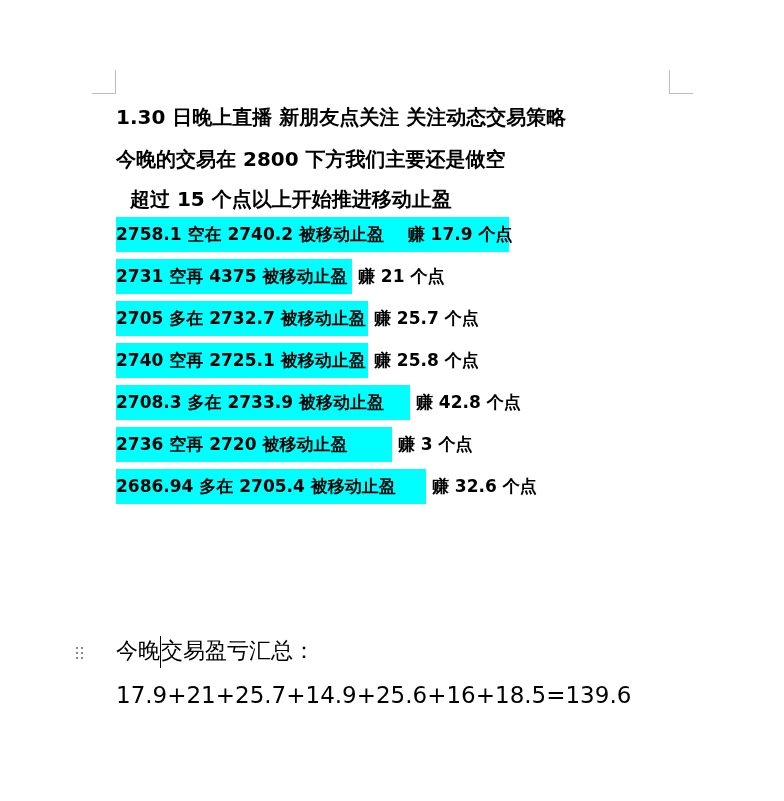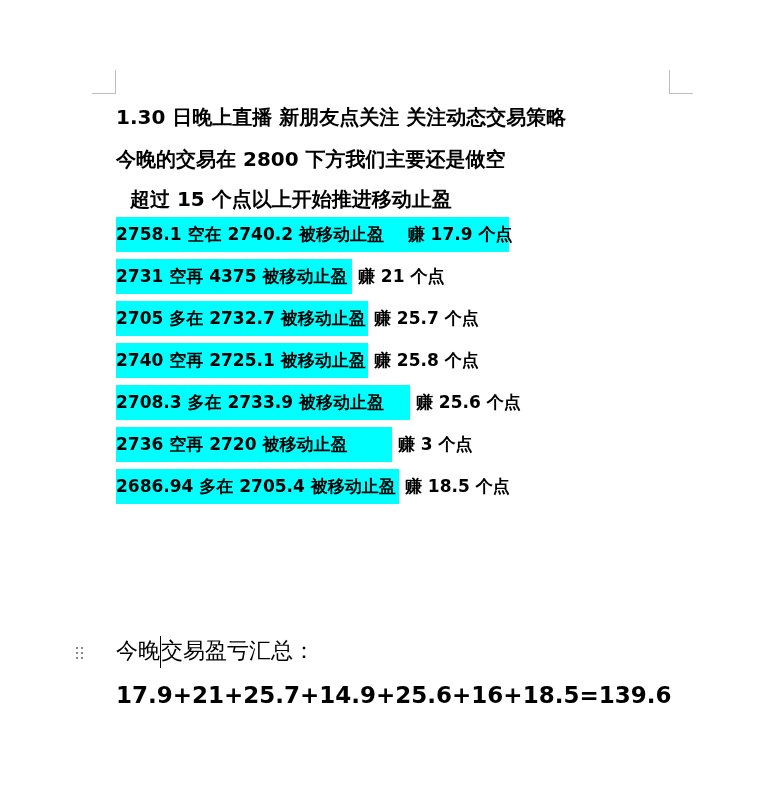--- a/index.html
+++ b/index.html
@@ -9,21 +9,21 @@
     .corner-v { position: absolute; width: 1px; background: #bdbdbd; }
     .corner-h { position: absolute; height: 1px; background: #bdbdbd; }
     .line { position: absolute; left: 116px; height: 35px; line-height: 35px;
             font-size: 17px; font-weight: bold; white-space: nowrap; letter-spacing: 0; }
     .line .hl { background: #00ffff; display: inline-block; height: 35px; }
     .line .rest { display: inline-block; }
     .intro { position: absolute; left: 116px; font-size: 20px; font-weight: bold; white-space: nowrap; }
     .summary-title { position: absolute; left: 116px; top: 636px; font-size: 22px;
                      font-family: "DejaVu Serif", "Liberation Serif", serif; white-space: nowrap; }
     .summary-formula { position: absolute; left: 116px; top: 682px; font-size: 23px;
-                       font-weight: bold; white-space: nowrap; }
+                       font-weight: normal; white-space: nowrap; }
     .caret { display: inline-block; width: 1px; height: 32px; background: #000;
              vertical-align: middle; margin: 0 0; }
     .drag-handle { position: absolute; left: 75px; top: 646px; width: 9px; height: 14px; }
     .drag-handle span { position: absolute; width: 2px; height: 2px; background: #8a8a8a; }
   </style>
 </head>
 <body>
 
 <div class="corner">
   <div class="corner-v" style="left:115px; top:70px; height:24px;"></div>
@@ -44,27 +44,27 @@
 <div class="line" style="top:259px;">
   <span class="hl" style="width:236px; white-space:pre;">2731 空再 4375 被移动止盈</span><span class="rest" style="white-space:pre;"> 赚 21 个点</span>
 </div>
 <div class="line" style="top:301px;">
   <span class="hl" style="width:252px; white-space:pre;">2705 多在 2732.7 被移动止盈</span><span class="rest" style="white-space:pre;"> 赚 25.7 个点</span>
 </div>
 <div class="line" style="top:343px;">
   <span class="hl" style="width:252px; white-space:pre;">2740 空再 2725.1 被移动止盈</span><span class="rest" style="white-space:pre;"> 赚 25.8 个点</span>
 </div>
 <div class="line" style="top:385px;">
-  <span class="hl" style="width:294px; white-space:pre;">2708.3 多在 2733.9 被移动止盈</span><span class="rest" style="white-space:pre;"> 赚 25.6 个点</span>
+  <span class="hl" style="width:294px; white-space:pre;">2708.3 多在 2733.9 被移动止盈</span><span class="rest" style="white-space:pre;"> 赚 42.8 个点</span>
 </div>
 <div class="line" style="top:427px;">
   <span class="hl" style="width:276px; white-space:pre;">2736 空再 2720 被移动止盈</span><span class="rest" style="white-space:pre;"> 赚 3 个点</span>
 </div>
 <div class="line" style="top:469px;">
-  <span class="hl" style="width:283px; white-space:pre;">2686.94 多在 2705.4 被移动止盈  </span><span class="rest" style="white-space:pre;"> 赚 18.5 个点</span>
+  <span class="hl" style="width:310px; white-space:pre;">2686.94 多在 2705.4 被移动止盈  </span><span class="rest" style="white-space:pre;"> 赚 32.6 个点</span>
 </div>
 
 <div class="drag-handle">
   <span style="left:1px; top:1px;"></span>
     <span style="left:6px; top:1px;"></span>
   <span style="left:1px; top:6px;"></span>
     <span style="left:6px; top:6px;"></span>
   <span style="left:1px; top:11px;"></span>
     <span style="left:6px; top:11px;"></span>
 </div>

